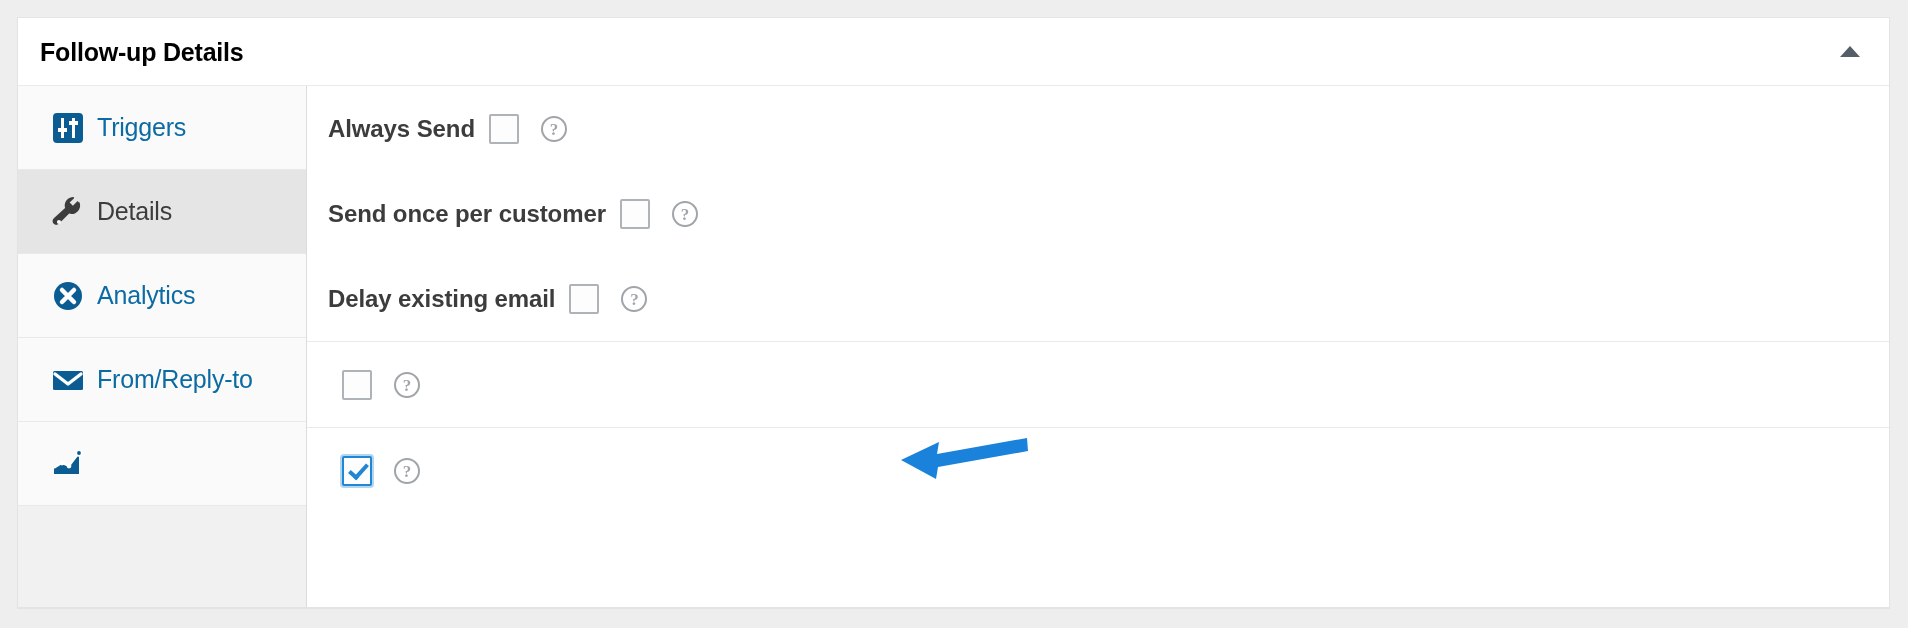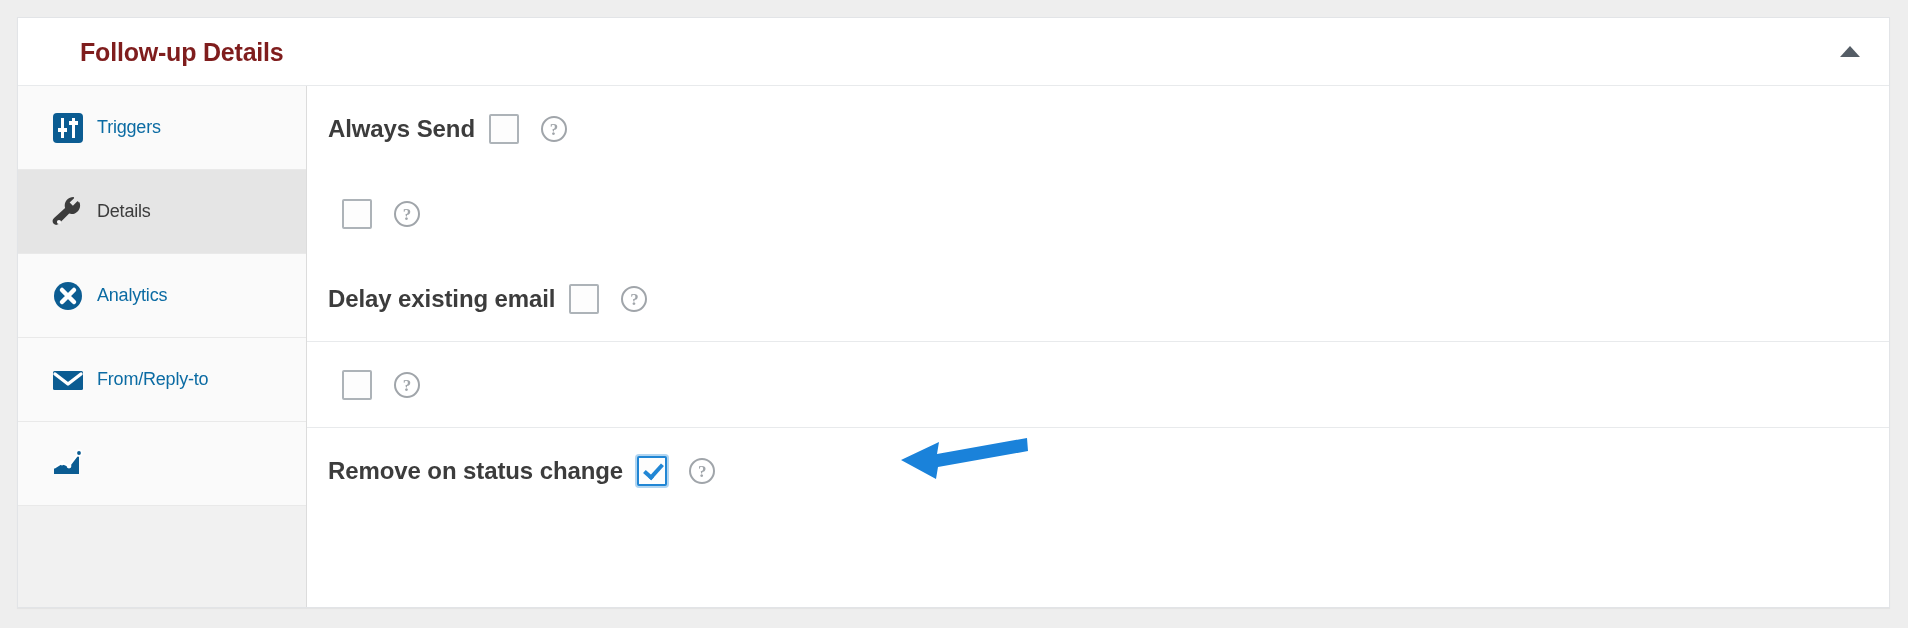--- a/index.html
+++ b/index.html
@@ -32,24 +32,23 @@
     box-sizing: border-box;
     background: #ffffff;
   }
   #panel-title {
     position: absolute;
     left: 22px;
     top: 50%;
     transform: translateY(-50%);
     font-size: 25px;
     font-weight: bold;
-    color: #7f1d1d;
+    color: #000000;
     letter-spacing: -0.2px;
     white-space: nowrap;
-    margin-left: 40px;
   }
   #collapse-toggle {
     position: absolute;
     right: 24px;
     top: 50%;
     transform: translateY(-50%);
     width: 30px;
     height: 30px;
     display: flex;
     align-items: center;
@@ -97,21 +96,21 @@
   .side-item .side-icon {
     width: 38px;
     flex: 0 0 38px;
     height: 38px;
     display: flex;
     align-items: center;
     justify-content: flex-start;
   }
   .side-item .side-label {
     margin-left: 8px;
-    font-size: 18px;
+    font-size: 25px;
     color: #0b6ba3;
     white-space: nowrap;
     letter-spacing: -0.2px;
   }
   .side-item.active .side-label {
     color: #3c3c3c;
   }
 
   
   #content {
@@ -274,20 +273,21 @@
 
       <div class="group">
         <div class="field-row">
           <span class="field-label">Always Send</span>
           <span class="field-control">
             <span class="cbox"></span>
             <span class="help-icon">?</span>
           </span>
         </div>
         <div class="field-row">
+          <span class="field-label">Send once per customer</span>
           <span class="field-control">
             <span class="cbox"></span>
             <span class="help-icon">?</span>
           </span>
         </div>
         <div class="field-row">
           <span class="field-label">Delay existing email</span>
           <span class="field-control">
             <span class="cbox"></span>
             <span class="help-icon">?</span>
@@ -299,21 +299,20 @@
         <div class="field-row">
           <span class="field-control">
             <span class="cbox"></span>
             <span class="help-icon">?</span>
           </span>
         </div>
       </div>
 
       <div class="group">
         <div class="field-row">
-          <span class="field-label">Remove on status change</span>
           <span class="field-control">
             <span class="cbox checked"></span>
             <span class="help-icon">?</span>
           </span>
           <svg id="annotation-arrow" viewBox="0 0 130 50">
             <path d="M2 26 L40 8 L38 20 L128 4 L129 17 L39 33 L37 45 Z" fill="#1a82da"></path>
           </svg>
         </div>
       </div>
 

